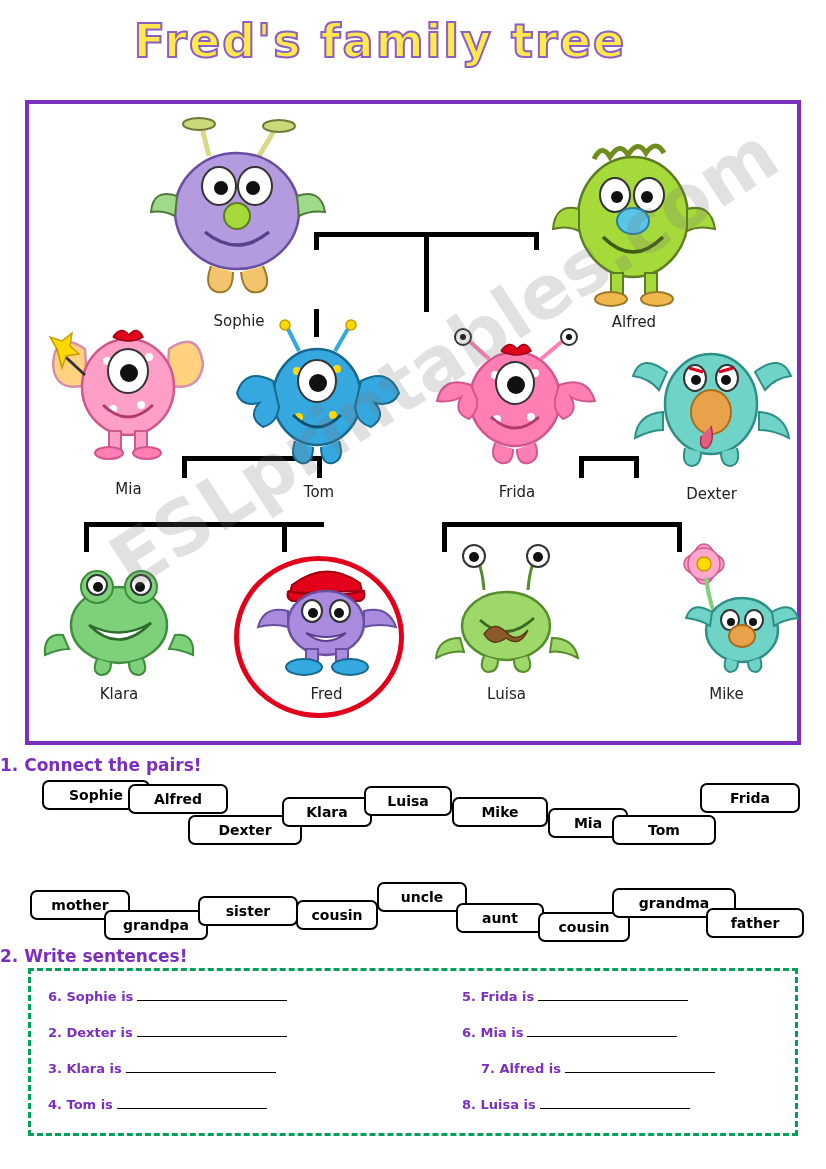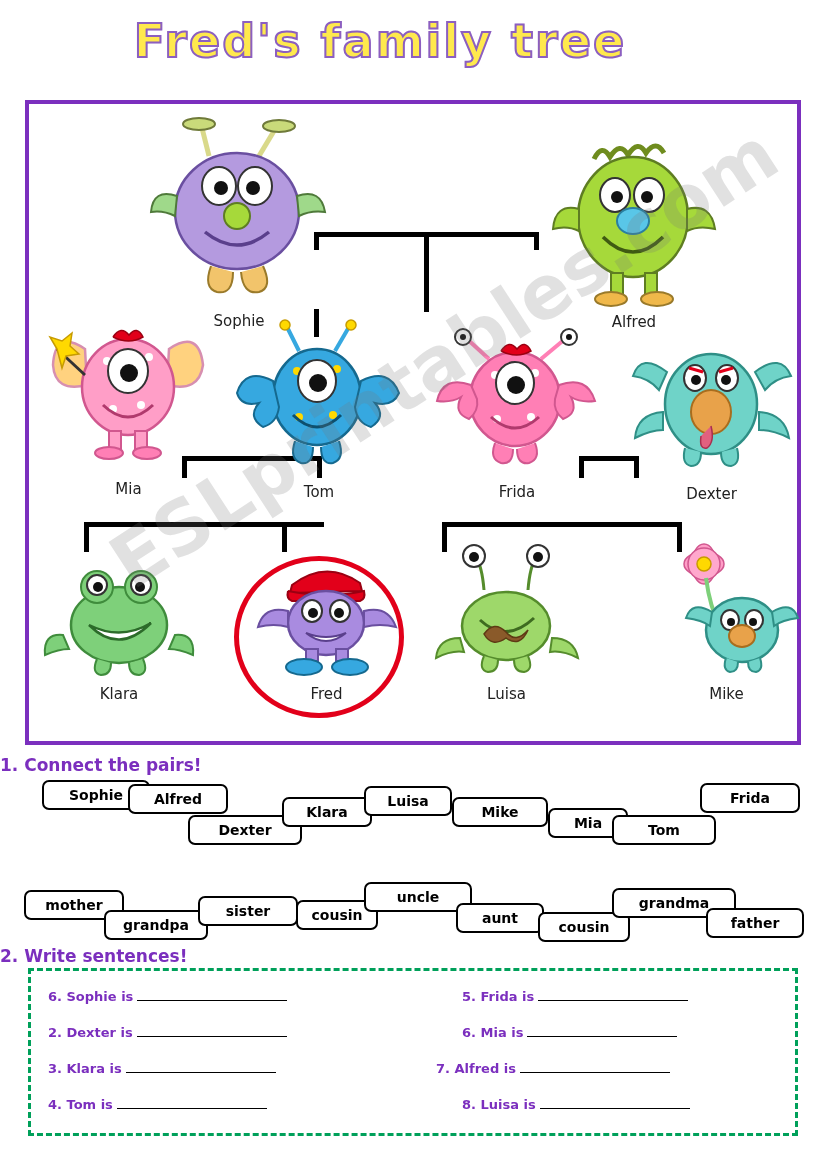--- a/index.html
+++ b/index.html
@@ -319,25 +319,25 @@
 <div class="card" style="left:42px;top:780px;width:108px;">Sophie</div>
 <div class="card" style="left:128px;top:784px;width:100px;">Alfred</div>
 <div class="card" style="left:188px;top:815px;width:114px;">Dexter</div>
 <div class="card" style="left:282px;top:797px;width:90px;">Klara</div>
 <div class="card" style="left:364px;top:786px;width:88px;">Luisa</div>
 <div class="card" style="left:452px;top:797px;width:96px;">Mike</div>
 <div class="card" style="left:548px;top:808px;width:80px;">Mia</div>
 <div class="card" style="left:612px;top:815px;width:104px;">Tom</div>
 <div class="card" style="left:700px;top:783px;width:100px;">Frida</div>
 
-<div class="card" style="left:24px;top:890px;width:100px;text-align:center;">mother</div>
+<div class="card" style="left:30px;top:890px;width:100px;text-align:center;">mother</div>
 <div class="card" style="left:104px;top:910px;width:104px;">grandpa</div>
 <div class="card" style="left:198px;top:896px;width:100px;">sister</div>
 <div class="card" style="left:296px;top:900px;width:82px;">cousin</div>
-<div class="card" style="left:364px;top:882px;width:108px;">uncle</div>
+<div class="card" style="left:377px;top:882px;width:90px;">uncle</div>
 <div class="card" style="left:456px;top:903px;width:88px;">aunt</div>
 <div class="card" style="left:538px;top:912px;width:92px;">cousin</div>
 <div class="card" style="left:612px;top:888px;width:124px;">grandma</div>
 <div class="card" style="left:706px;top:908px;width:98px;">father</div>
 
 <div class="instr" style="top:946px;">2. Write sentences!</div>
 
 <div class="sent-box"></div>
 
 <div class="sent" style="left:48px;top:988px;">
@@ -352,18 +352,18 @@
 <div class="sent" style="left:48px;top:1096px;">
   <span>4. Tom is</span><span class="line"></span>
 </div>
 
 <div class="sent" style="left:462px;top:988px;">
   <span>5. Frida is</span><span class="line"></span>
 </div>
 <div class="sent" style="left:462px;top:1024px;">
   <span>6. Mia is</span><span class="line"></span>
 </div>
-<div class="sent" style="left:436px;top:1060px;">
+<div class="sent" style="left:481px;top:1060px;">
   <span>7. Alfred is</span><span class="line"></span>
 </div>
 <div class="sent" style="left:462px;top:1096px;">
   <span>8. Luisa is</span><span class="line"></span>
 </div>
 
 </body></html>

